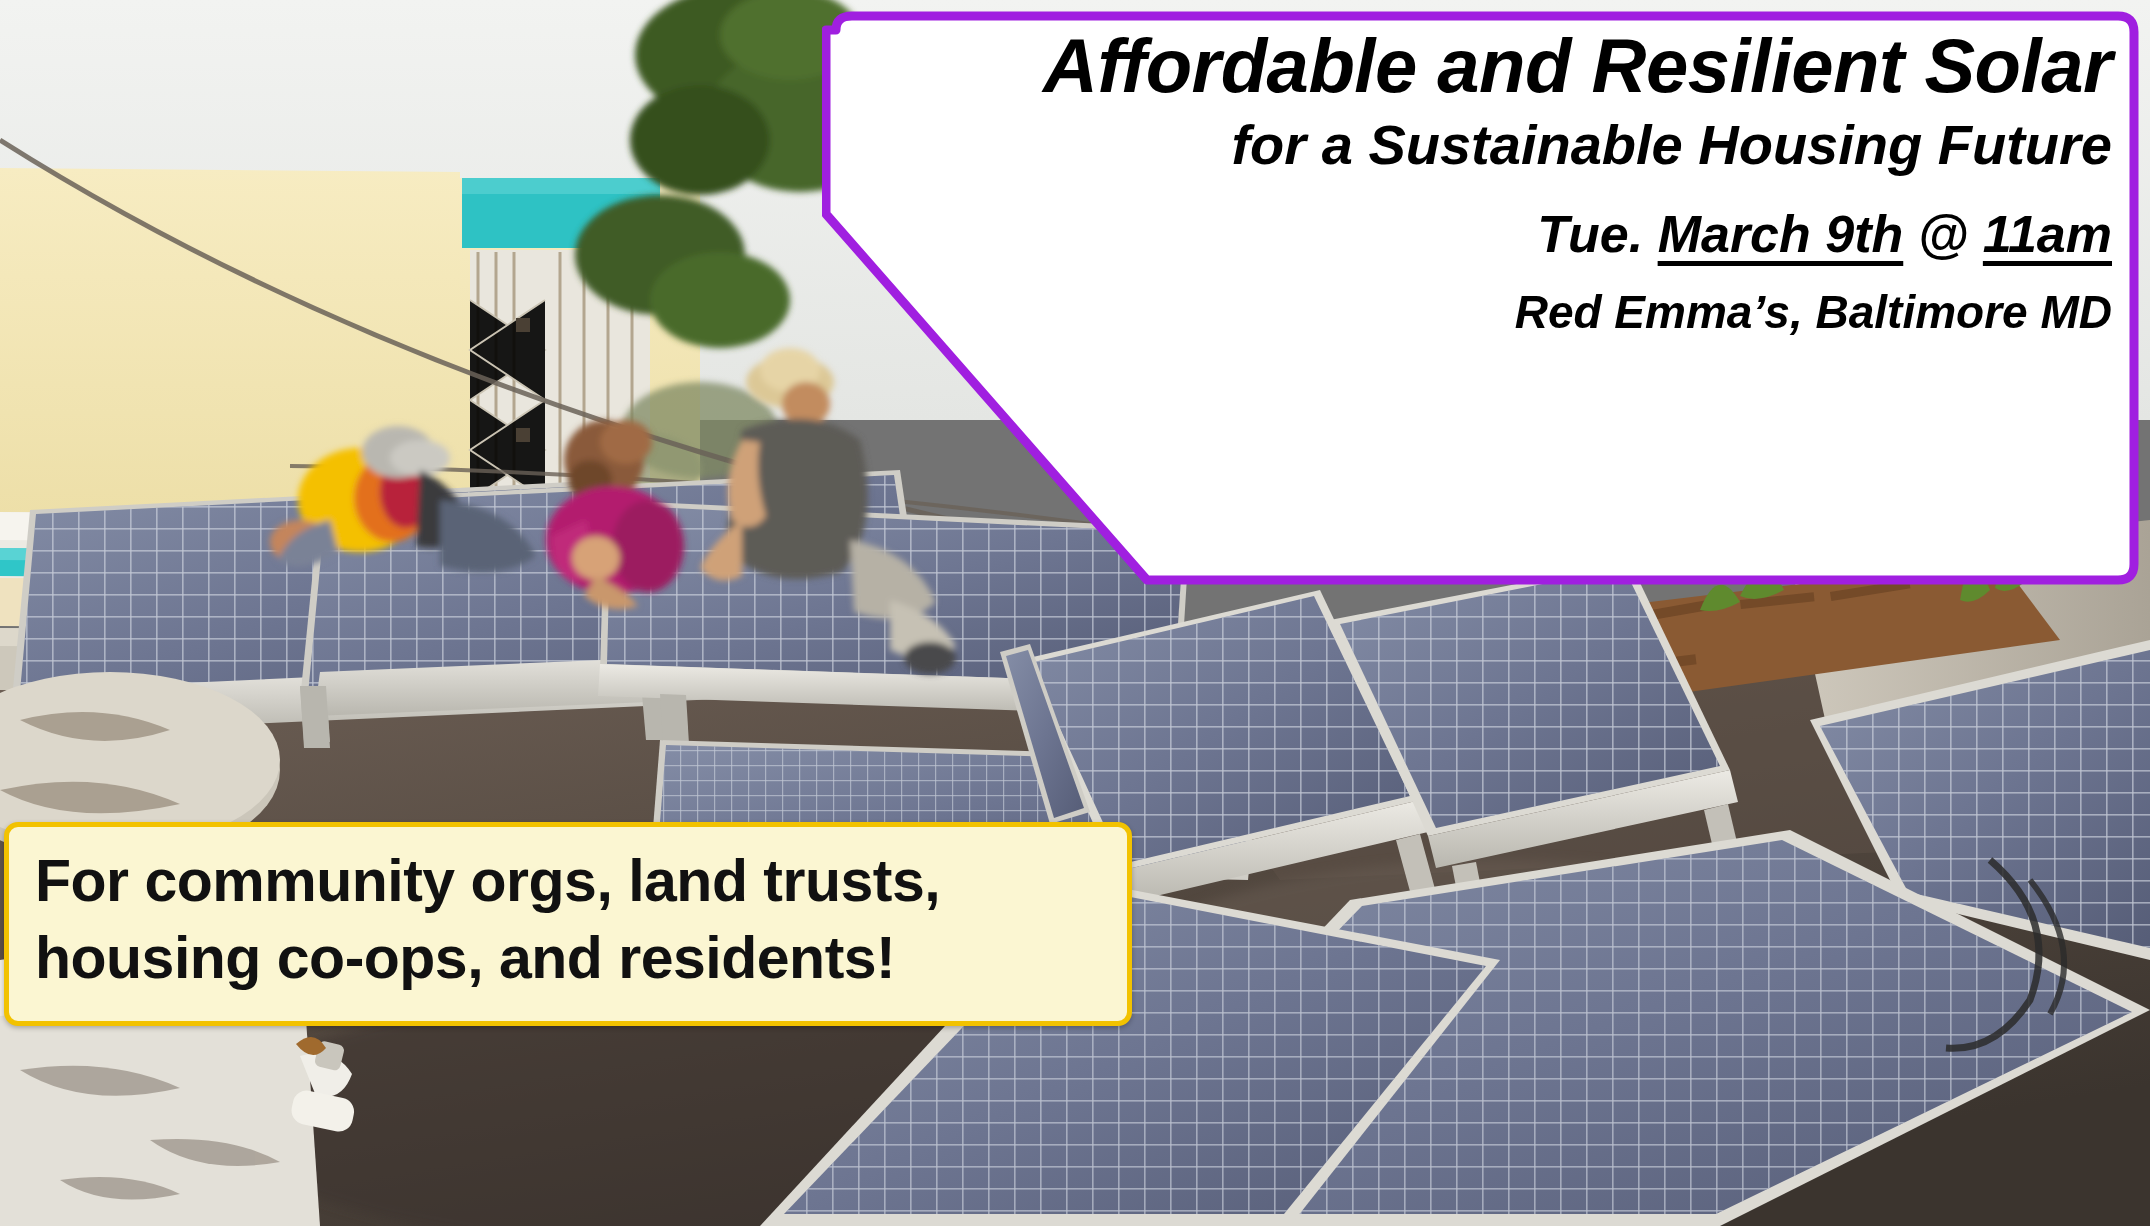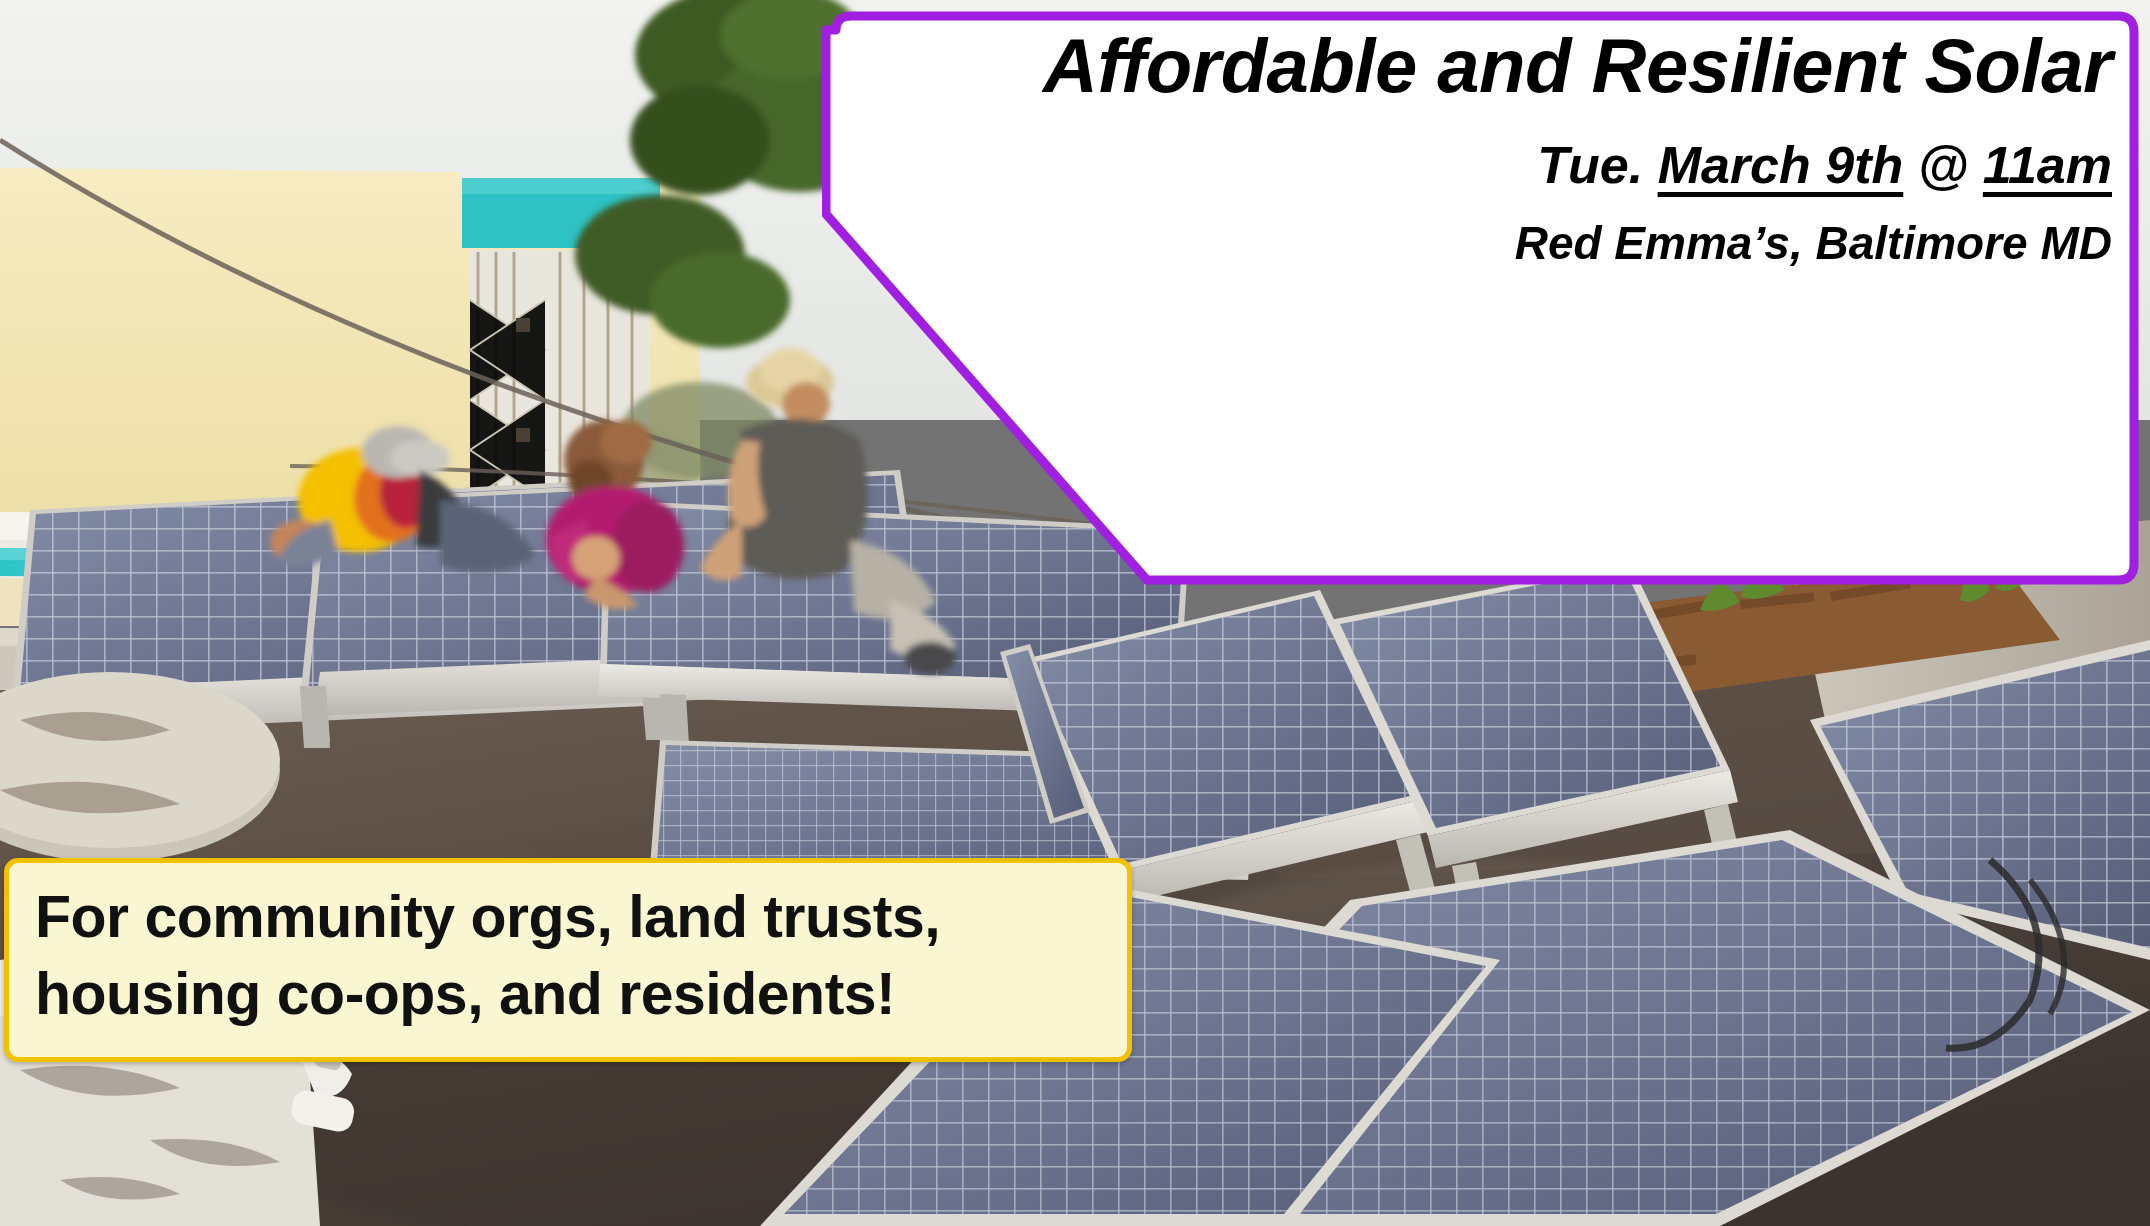--- a/index.html
+++ b/index.html
@@ -51,21 +51,21 @@
   .when u{text-decoration:underline;text-underline-offset:9px;text-decoration-thickness:5px;}
   .where{
     font-size:46px;line-height:1.1;
     font-weight:700;font-style:italic;
     margin:24px 0 0 0;white-space:nowrap;
   }
 
   
   #audience{
     position:absolute;
-    left:4px;top:858px;
+    left:4px;top:822px;
     width:1128px;height:204px;
     box-sizing:border-box;
     background:#FBF6D2;
     border:5px solid #F2C200;
     border-radius:14px;
     padding:16px 0 0 26px;
     box-shadow:0 2px 5px rgba(0,0,0,.25);
   }
   .aud-line{
     font-size:59px;line-height:1.30;
@@ -352,20 +352,21 @@
                Q1312,8 1312,24
                L1312,556
                Q1312,572 1296,572
                L325,572
                L4,206
                L4,22 Z" fill="#FFFFFF" stroke="#A01FE0" stroke-width="9" stroke-linejoin="round"></path>
     </svg>
 
     <div class="txt">
       <div class="ttl">Affordable and Resilient Solar</div>
+      <div class="sub">for a Sustainable Housing Future</div>
       <div class="when"><span>Tue. </span><u>March 9th</u><span> @ </span><u>11am</u></div>
       <div class="where">Red Emma’s, Baltimore MD</div>
     </div>
   </div>
 
   <div id="audience">
     <div class="aud-line">For community orgs, land trusts,</div>
     <div class="aud-line">housing co-ops, and residents!</div>
   </div>
 

